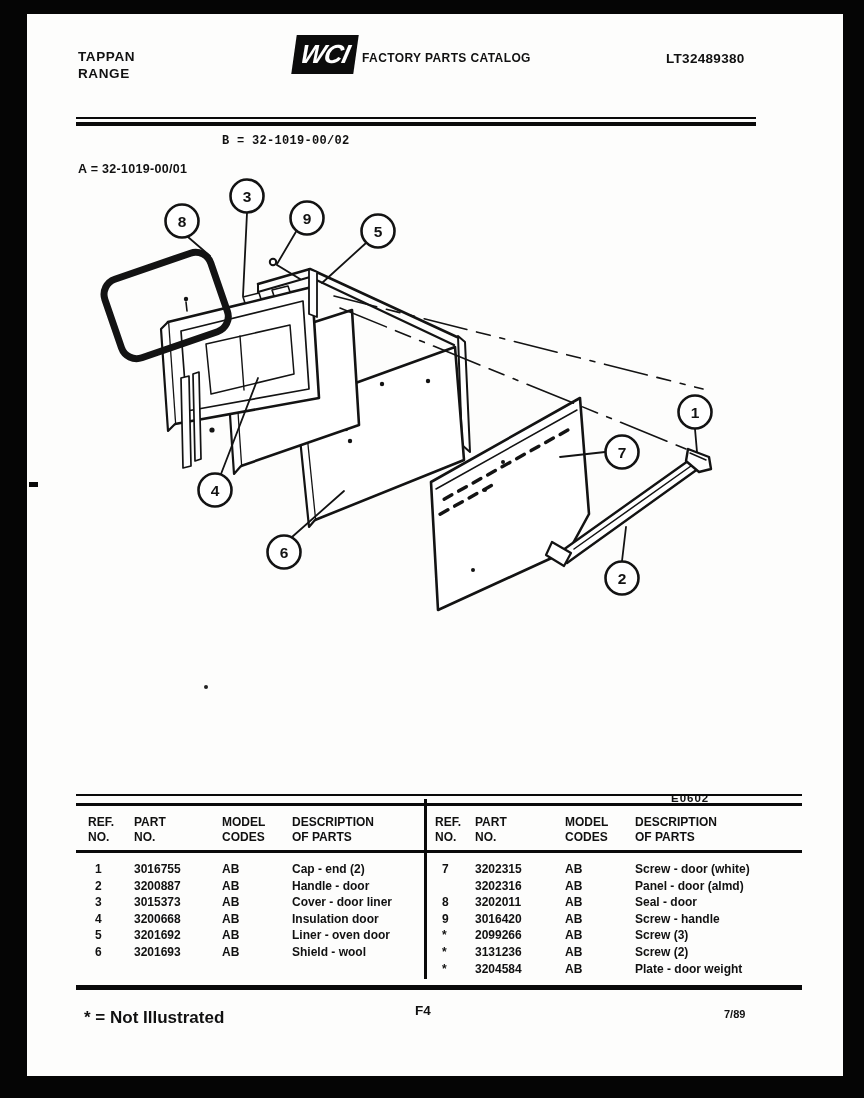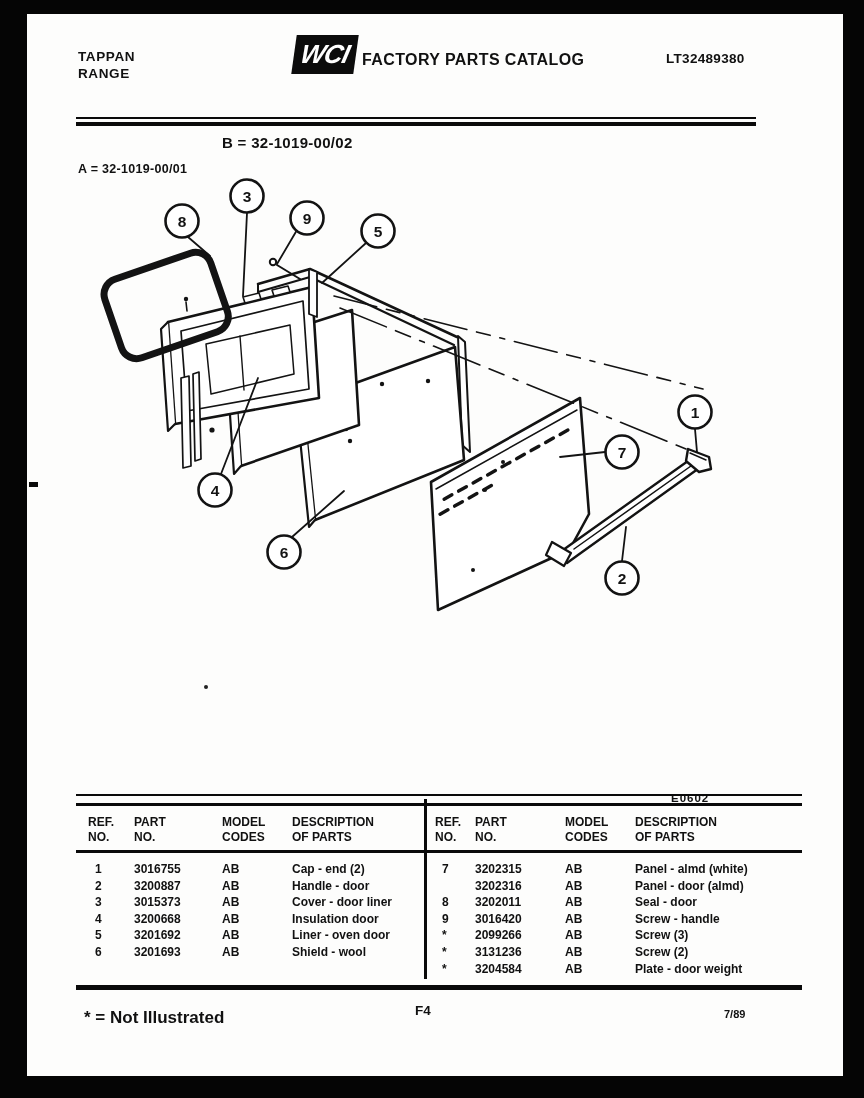--- a/index.html
+++ b/index.html
@@ -11,26 +11,26 @@
   .bar-top{left:0;top:0;width:864px;height:14px;}
   .bar-left{left:0;top:0;width:27px;height:1098px;}
   .bar-right{left:843px;top:0;width:21px;height:1098px;}
   .bar-bottom{left:0;top:1076px;width:864px;height:22px;}
   .abs{position:absolute;white-space:nowrap;}
   
   .brand{left:78px;top:48px;font-size:13.5px;line-height:17px;letter-spacing:.6px;}
   .logo{left:294px;top:35px;width:62px;height:39px;background:#0c0c0c;
         display:flex;align-items:center;justify-content:center;transform:skewX(-8deg);}
   .logo span{color:#fff;font-style:italic;font-weight:700;font-size:26px;letter-spacing:-1px;transform:skewX(-5deg);}
-  .cat-title{left:362px;top:51px;font-size:16px;letter-spacing:.4px;}
+  .cat-title{left:362px;top:51px;font-size:12px;letter-spacing:.4px;}
   .doc-num{left:666px;top:51px;font-size:13.5px;letter-spacing:.3px;}
   .rule-a{left:76px;top:117px;width:680px;height:2px;background:#0a0a0a;}
   .rule-b{left:76px;top:122px;width:680px;height:4px;background:#0a0a0a;}
   .model-line{left:78px;top:134px;font-size:12.5px;letter-spacing:.3px;margin-top:28px;}
-  .model-b{left:222px;top:134px;font-size:15px;letter-spacing:.3px;}
+  .model-b{left:222px;top:134px;font-size:12px;letter-spacing:.3px;font-family:Liberation Mono, monospace;}
   .fig-code{left:671px;top:744px;font-size:11.5px;letter-spacing:1px;margin-top:48px;}
   
   .tick{left:29px;top:482px;width:9px;height:5px;background:#0a0a0a;}
   .speck{left:204px;top:685px;width:4px;height:4px;background:#222;border-radius:50%;}
   
   svg.diagram{position:absolute;left:0;top:0;}
   
   .parts{position:absolute;left:76px;top:794px;width:726px;}
   .rule-top{height:7px;border-top:2px solid #0a0a0a;border-bottom:3px solid #0a0a0a;}
   .halves{display:flex;position:relative;justify-content:flex-end;}
@@ -278,21 +278,21 @@
           <span class="h-cell">
             <span>MODEL</span><br><span>CODES</span></span>
           <span class="h-cell">
             <span>DESCRIPTION</span><br><span>OF PARTS</span></span>
         </div>
         <div class="rows">
             <div class="t-row">
               <span class="c-ref">7</span>
               <span class="c-part">3202315</span>
               <span class="c-code">AB</span>
-              <span class="c-desc">Panel - almd (white)</span>
+              <span class="c-desc">Screw - door (white)</span>
             </div>
             <div class="t-row">
               <span class="c-ref"></span>
               <span class="c-part">3202316</span>
               <span class="c-code">AB</span>
               <span class="c-desc">Panel - door (almd)</span>
             </div>
             <div class="t-row">
               <span class="c-ref">8</span>
               <span class="c-part">3202011</span>

